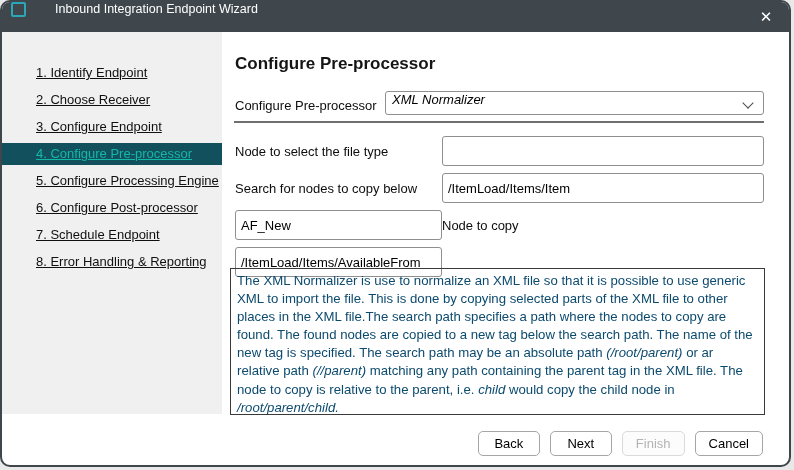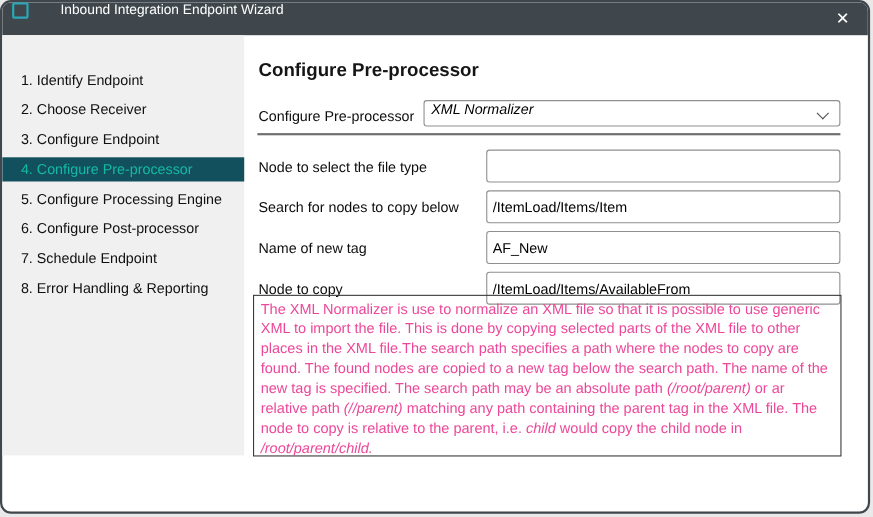--- a/index.html
+++ b/index.html
@@ -8,38 +8,38 @@
     border:2px solid var(--frame,#3f474c);border-radius:10px;overflow:hidden;box-sizing:border-box;}
   .titlebar{position:absolute;top:0;left:0;right:0;height:30px;background:var(--frame,#3f474c);
     display:flex;align-items:flex-start;gap:20px;}
   .app-icon{width:11px;height:11px;border:2px solid var(--icon-teal,#2aa7b8);border-radius:2px;
     margin-left:9px;flex:0 0 auto;}
   .win-title{color:#ffffff;font-size:12.5px;margin-left:9px;white-space:nowrap;}
   .close-btn{margin-left:auto;width:46px;height:30px;color:#ffffff;display:flex;align-items:center;
     justify-content:center;font-size:15px;background:transparent;border:0;font-family:inherit;}
   .sidebar{position:absolute;left:0;top:30px;width:220px;height:382px;background:#f0f0f0;
     padding-top:30px;box-sizing:border-box;}
-  .side-item{font-size:13px;color:#101010;line-height:16px;padding:3px 0 3px 17px;margin-bottom:5px;
-    white-space:nowrap;}
+  .side-item{font-size:13px;color:#101010;line-height:16px;padding:3px 0 3px 34px;margin-bottom:5px;
+    white-space:nowrap;text-decoration:underline;}
   .side-item.active{background:var(--accent,#13505e);color:#14b8a6;}
   .page-title{position:absolute;left:233px;top:52px;font-size:17px;font-weight:bold;color:#151515;}
   .dd-label{position:absolute;left:233px;top:96px;font-size:13px;color:#0d0d0d;}
   .dropdown{position:absolute;left:383px;top:89px;width:379px;height:24px;border:1px solid #8f8f8f;
     border-radius:3px;box-sizing:border-box;display:flex;padding-left:6px;
     font-size:13px;background:#fff;color:#000;font-style:italic;}
   .chevron{position:absolute;right:11px;top:7px;width:7px;height:7px;border-left:1.5px solid #4d4d4d;
     border-bottom:1.5px solid #4d4d4d;transform:rotate(-45deg);}
   .separator{position:absolute;left:232px;top:119px;width:530px;border-top:2px solid #6f6f6f;height:0;}
   .fields{position:absolute;left:233px;top:134px;display:grid;grid-template-columns:207px 322px;
     row-gap:7px;}
   .field-label{font-size:13px;color:#0d0d0d;align-self:center;white-space:nowrap;}
   .field-input{height:30px;border:1px solid #8f8f8f;border-radius:3px;font-size:13px;padding:0 5px;
     box-sizing:border-box;width:100%;font-family:"Liberation Sans", sans-serif;color:#000;background:#fff;}
   .desc-box{position:absolute;left:228px;top:266px;width:535px;height:147px;border:1.5px solid #3a3a3a;
-    box-sizing:border-box;padding:3px 6px;font-size:13.2px;line-height:18.1px;color:#ec4899;overflow:hidden;}
+    box-sizing:border-box;padding:3px 6px;font-size:13.2px;line-height:18.1px;color:#0c4a6e;overflow:hidden;}
   .footer{position:absolute;top:429px;right:26px;display:flex;gap:10px;}
   .wbtn{height:25px;min-width:62px;padding:0 13px;background:#ffffff;border:1px solid #a6a6a6;
     border-radius:5px;font-size:13px;font-family:"Liberation Sans", sans-serif;color:#000;}
   .wbtn.disabled{color:#b3b3b3;border-color:#dadada;background:#fcfcfc;}
 </style>
 </head>
 <body>
 
 <div class="window">
   <div class="titlebar">
@@ -67,21 +67,26 @@
     <span class="chevron"></span>
   </div>
 
   <div class="separator"></div>
 
   <div class="fields">
       <div class="field-label">Node to select the file type</div>
       <input class="field-input" type="text" style="">
       <div class="field-label">Search for nodes to copy below</div>
       <input class="field-input" type="text" value="/ItemLoad/Items/Item" style="">
-      <div class="field-label">Name of new tag</div>
       <input class="field-input" type="text" value="AF_New" style="">
       <div class="field-label">Node to copy</div>
       <input class="field-input" type="text" value="/ItemLoad/Items/AvailableFrom" style="">
     </div>
 
   <div class="desc-box"><span>The XML Normalizer is use to normalize an XML file so that it is possible to use generic XML to import the file. This is done by copying selected parts of the XML file to other places in the XML file.The search path specifies a path where the nodes to copy are found. The found nodes are copied to a new tag below the search path. The name of the new tag is specified. The search path may be an absolute path </span><i>(/root/parent)</i><span> or ar relative path </span><i>(//parent)</i><span> matching any path containing the parent tag in the XML file. The node to copy is relative to the parent, i.e. </span><i>child</i><span> would copy the child node in </span><i>/root/parent/child.</i></div>
 
+  <div class="footer">
+      <button class="wbtn">Back</button>
+      <button class="wbtn">Next</button>
+      <button class="wbtn disabled" disabled="">Finish</button>
+      <button class="wbtn">Cancel</button>
+    </div>
 </div>
 
 </body></html>

